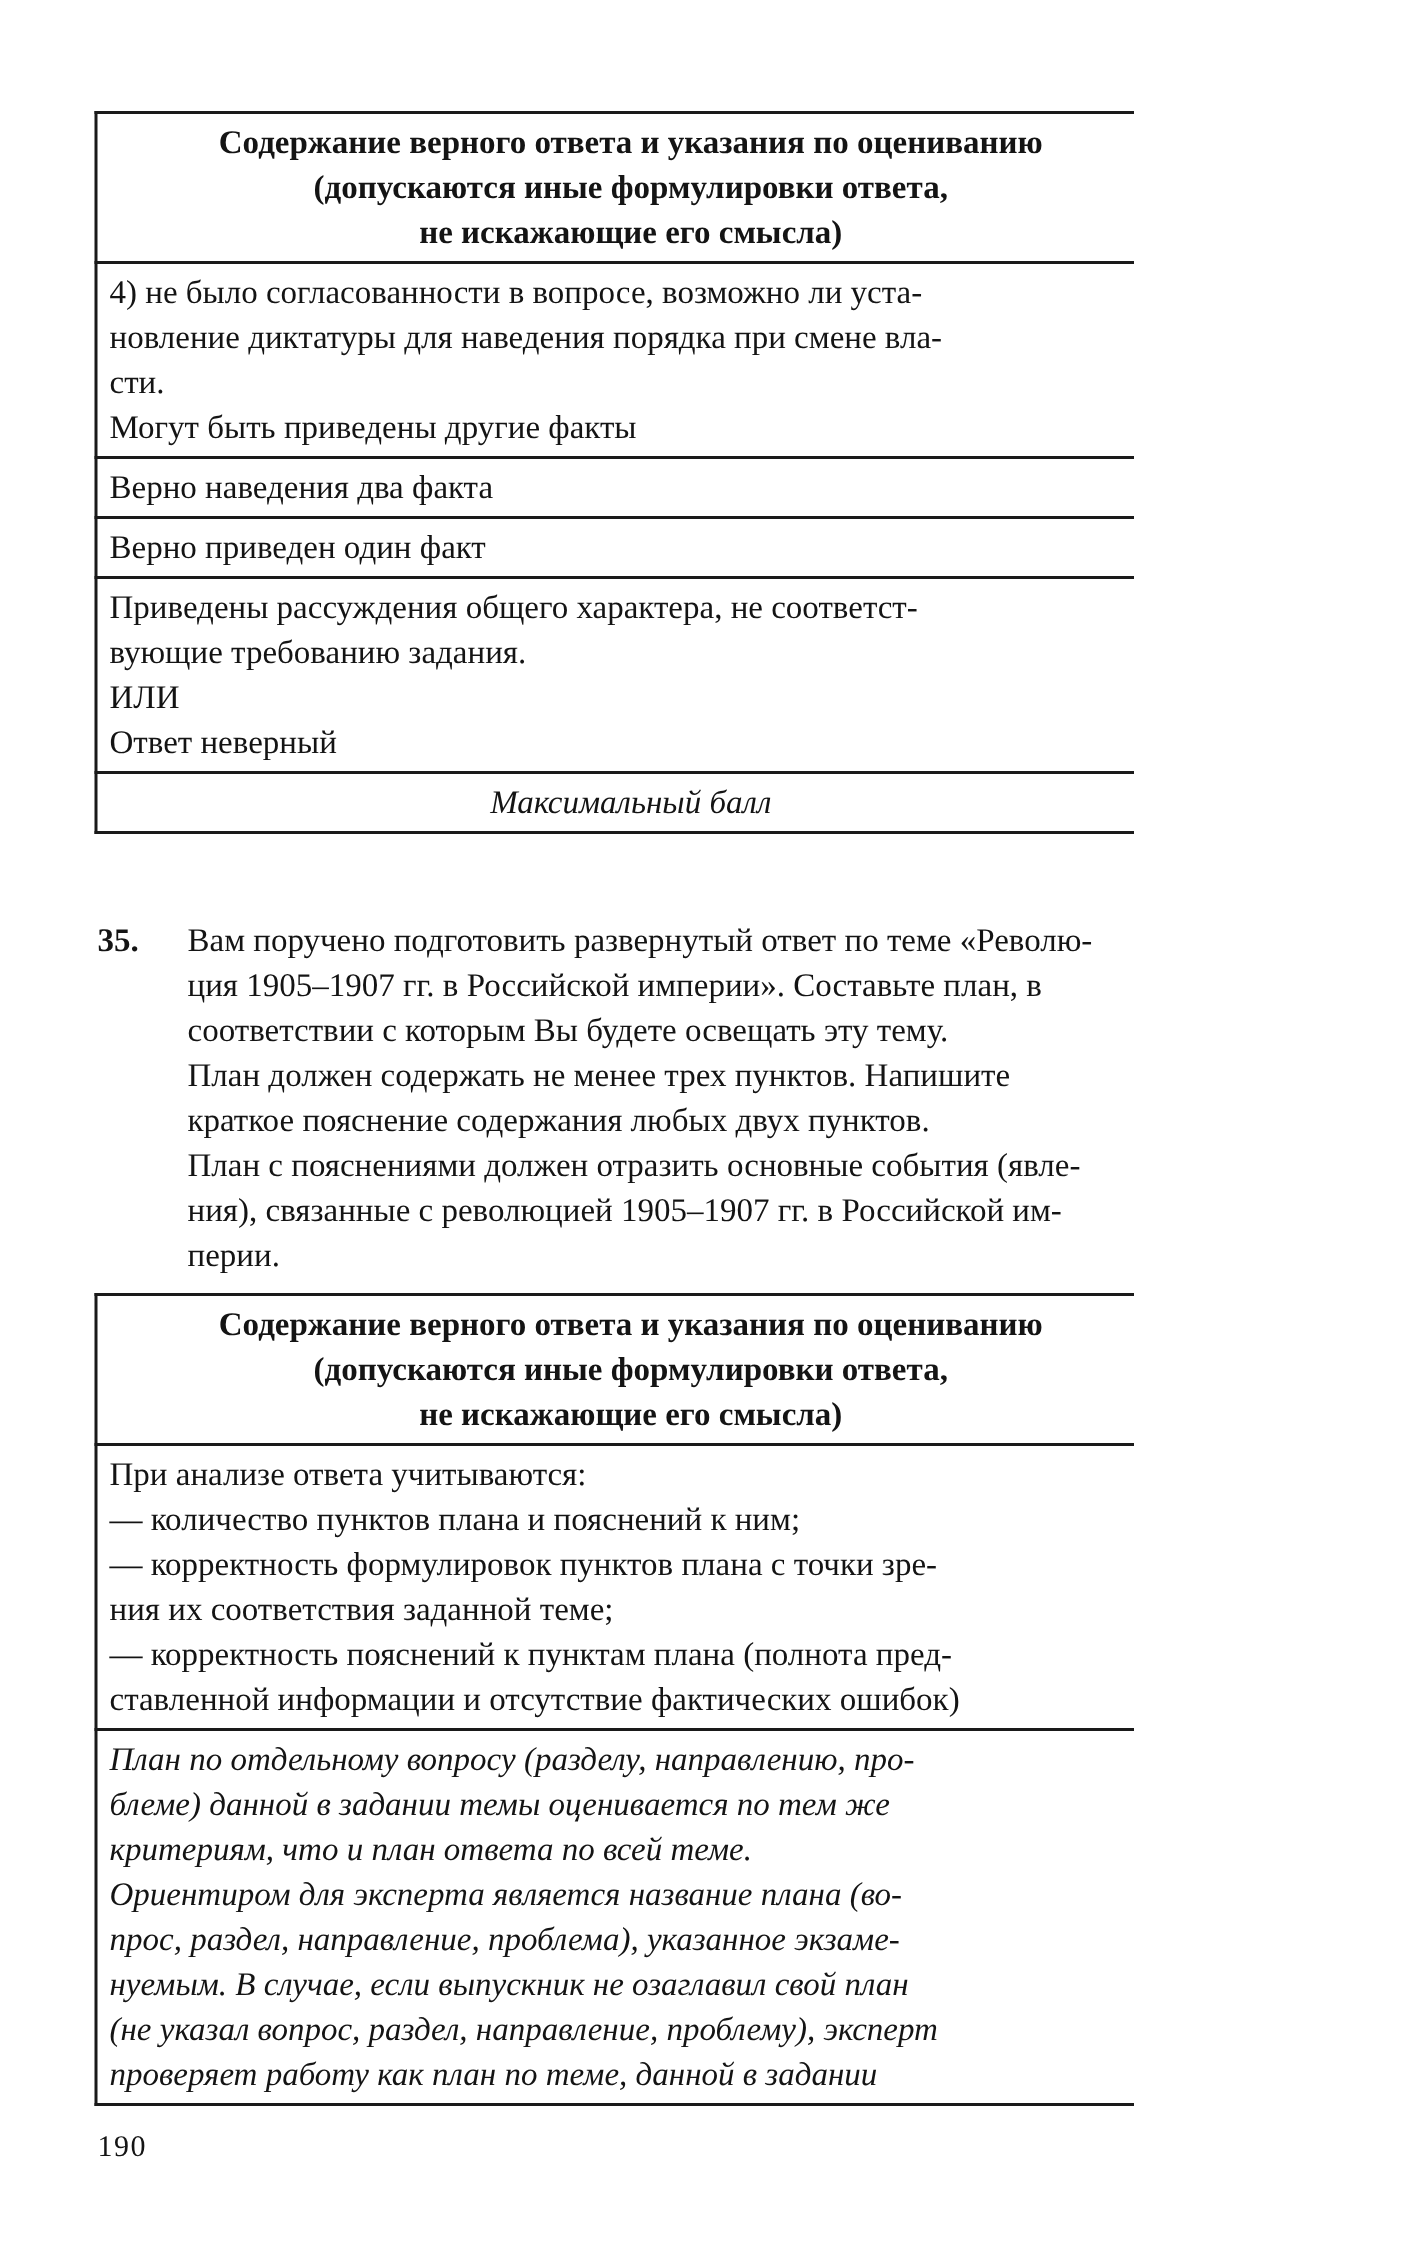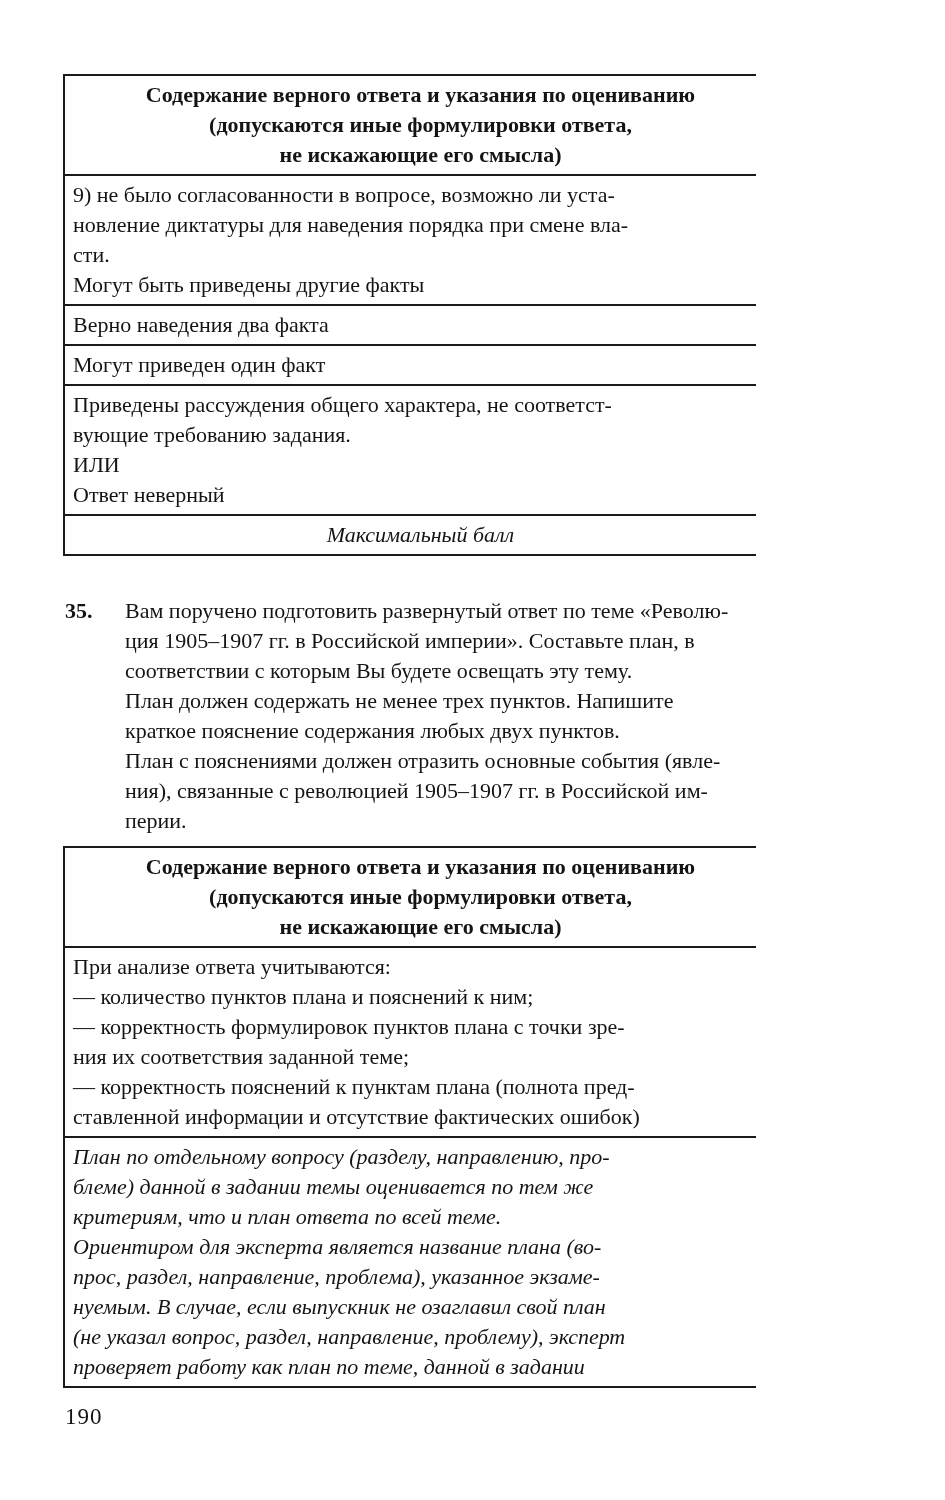--- a/index.html
+++ b/index.html
@@ -57,70 +57,70 @@
   tr.max-row td.crit-cell {
     text-align: center;
     font-style: italic;
     vertical-align: middle;
   }
   td.italic-cell {
     font-style: italic;
   }
   .question {
     display: flex;
-    margin: 40px 0 10px 2px;
+    margin: 56px 0 10px 2px;
     font-size: 22px;
     line-height: 30px;
     width: 818px;
   }
   .q-num {
     font-weight: bold;
     width: 60px;
     flex: 0 0 60px;
   }
   .q-body {
     flex: 1 1 auto;
     width: 758px;
   }
   .q-body p {
     margin: 0;
     white-space: pre-line;
   }
   .page-number {
     margin: 16px 0 0 2px;
-    font-size: 23px;
+    font-size: 20px;
     letter-spacing: 1px;
   }
 </style>
 </head>
 <body>
 
 <div class="page">
 
   <table class="crit-table">
     <tbody>
         <tr>
       <th class="crit-head">Содержание верного ответа и указания по оцениванию
 (допускаются иные формулировки ответа,
 не искажающие его смысла)</th>
       <th class="points-head">Баллы</th>
     </tr>
     <tr>
-      <td class="crit-cell">9) не было согласованности в вопросе, возможно ли уста-
+      <td class="crit-cell">4) не было согласованности в вопросе, возможно ли уста-
 новление диктатуры для наведения порядка при смене вла-
 сти.
 Могут быть приведены другие факты</td>
       <td class="points-cell"></td>
     </tr>
     <tr>
       <td class="crit-cell">Верно наведения два факта</td>
       <td class="points-cell">2</td>
     </tr>
     <tr>
-      <td class="crit-cell">Могут приведен один факт</td>
+      <td class="crit-cell">Верно приведен один факт</td>
       <td class="points-cell">1</td>
     </tr>
     <tr>
       <td class="crit-cell">Приведены рассуждения общего характера, не соответст-
 вующие требованию задания.
 ИЛИ
 Ответ неверный</td>
       <td class="points-cell">0</td>
     </tr>
     <tr class="max-row">

